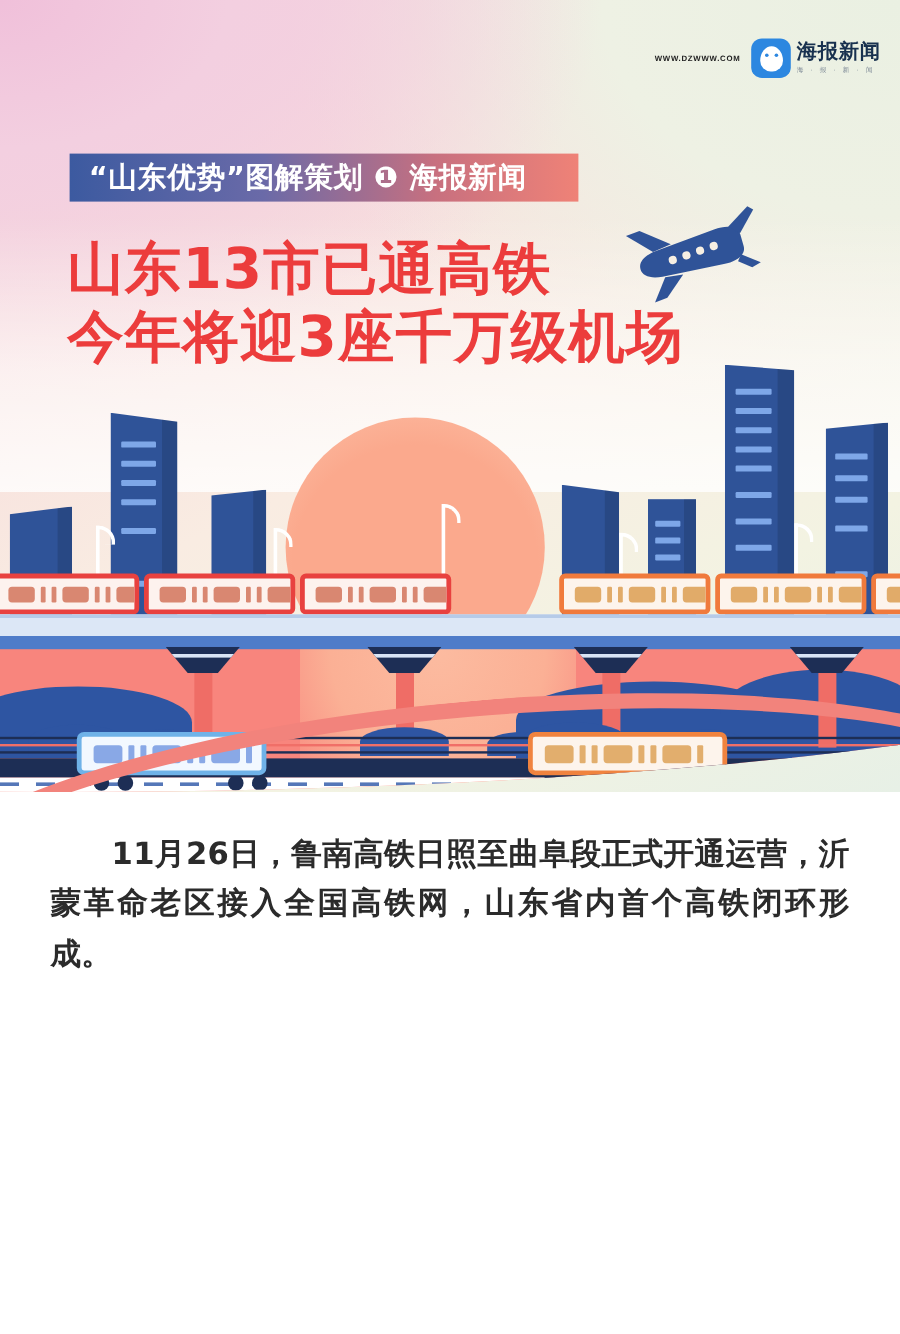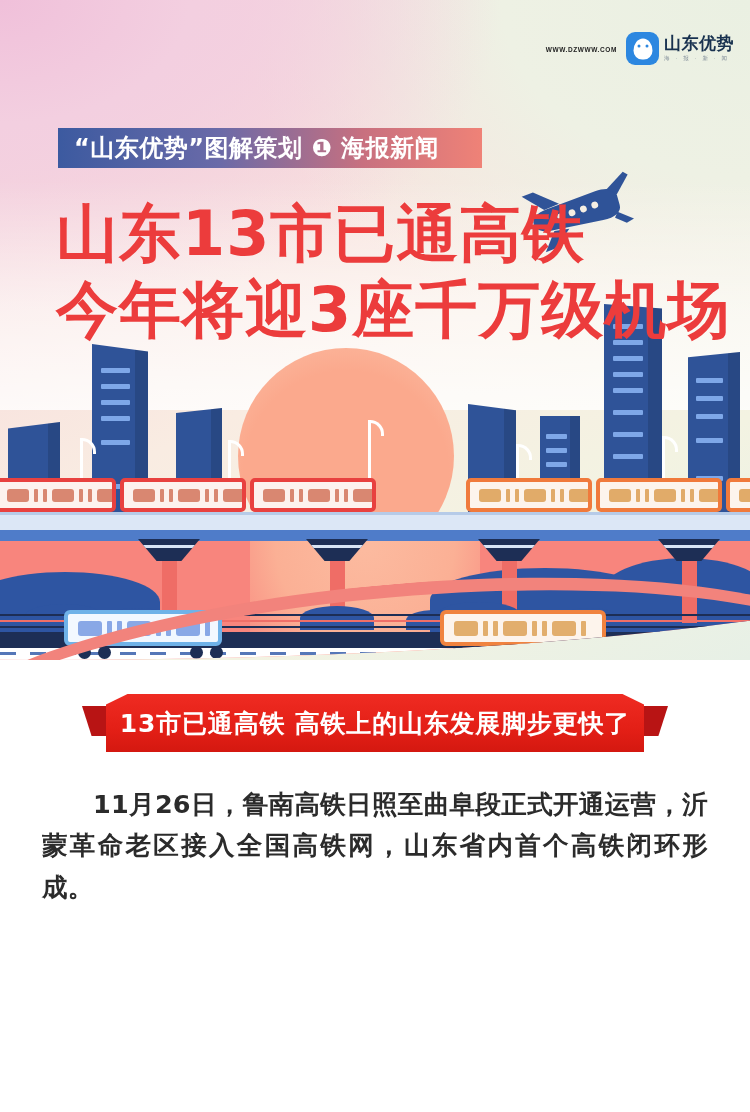--- a/index.html
+++ b/index.html
@@ -152,21 +152,21 @@
     font-family: "DejaVu Sans", "Liberation Sans", sans-serif;
   }
 
   
   .headline {
     position: absolute;
     left: 56px; top: 196px;
     z-index: 30;
   }
   .headline-line {
-    font-size: 62px;
+    font-size: 47px;
     font-weight: 700;
     color: #ec3c3c;
     line-height: 1.22;
     letter-spacing: 1px;
     white-space: nowrap;
     font-family: "DejaVu Sans", "Liberation Sans", sans-serif;
   }
 
   
   .plane {
@@ -448,21 +448,21 @@
 
       <div class="logo-dz">
         <div class="dz-url">WWW.DZWWW.COM</div>
       </div>
 
       <div class="logo-hb">
         <div class="hb-mark">
           <div class="hb-seal"></div>
         </div>
         <div class="hb-text">
-          <div class="hb-name">山东优势</div>
+          <div class="hb-name">海报新闻</div>
           <div class="hb-sub">海 · 报 · 新 · 闻</div>
         </div>
       </div>
 
     </div>
 
 
     <div class="ribbon">
       <div class="ribbon-text">“山东优势”图解策划 ❶  海报新闻</div>
     </div>
@@ -697,25 +697,18 @@
       </div>
 
       <div class="sweep"></div>
     </div>
 
   </div>
 
   <div class="article">
 
 
-    <div class="banner-wrap">
-      <div class="banner-tail left"></div>
-      <div class="banner-tail right"></div>
-      <div class="banner-main">
-        <span class="banner-text">13市已通高铁 高铁上的山东发展脚步更快了</span>
-      </div>
-    </div>
 
     <p class="para p2">11月26日，鲁南高铁日照至曲阜段正式开通运营，沂蒙革命老区接入全国高铁网，山东省内首个高铁闭环形成。</p>
 
   </div>
 
 </div>
 
 </body></html>

